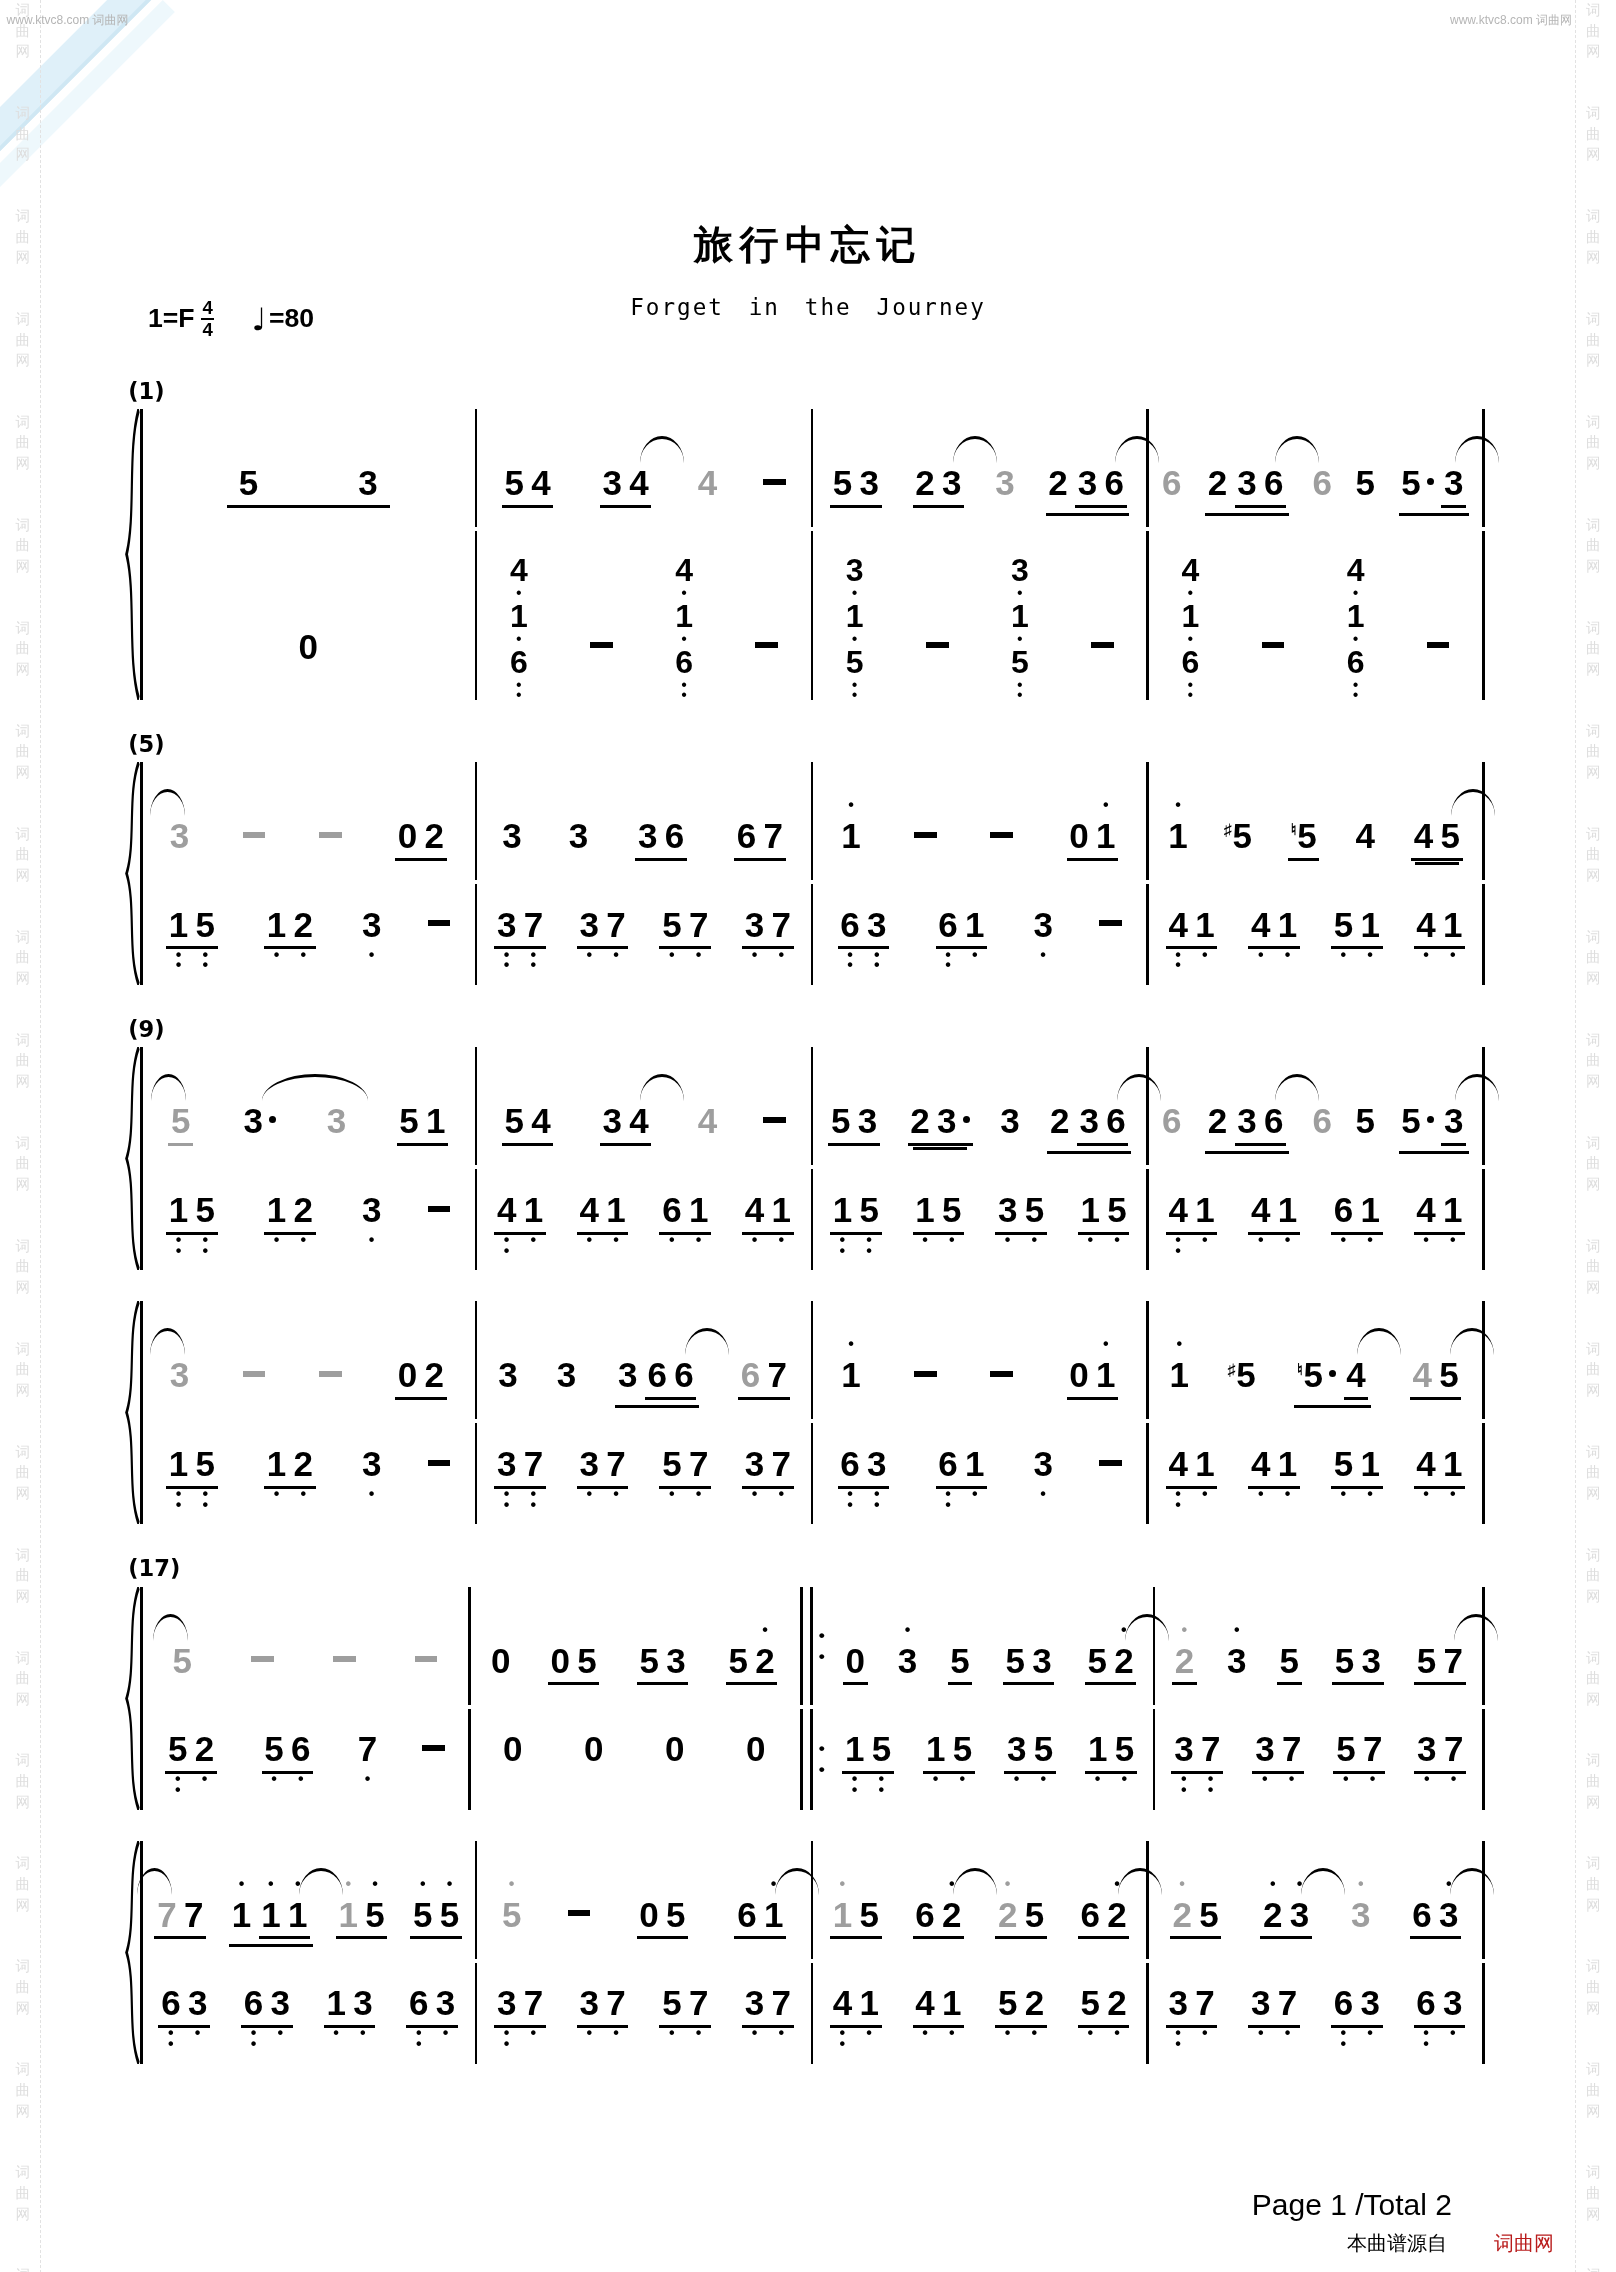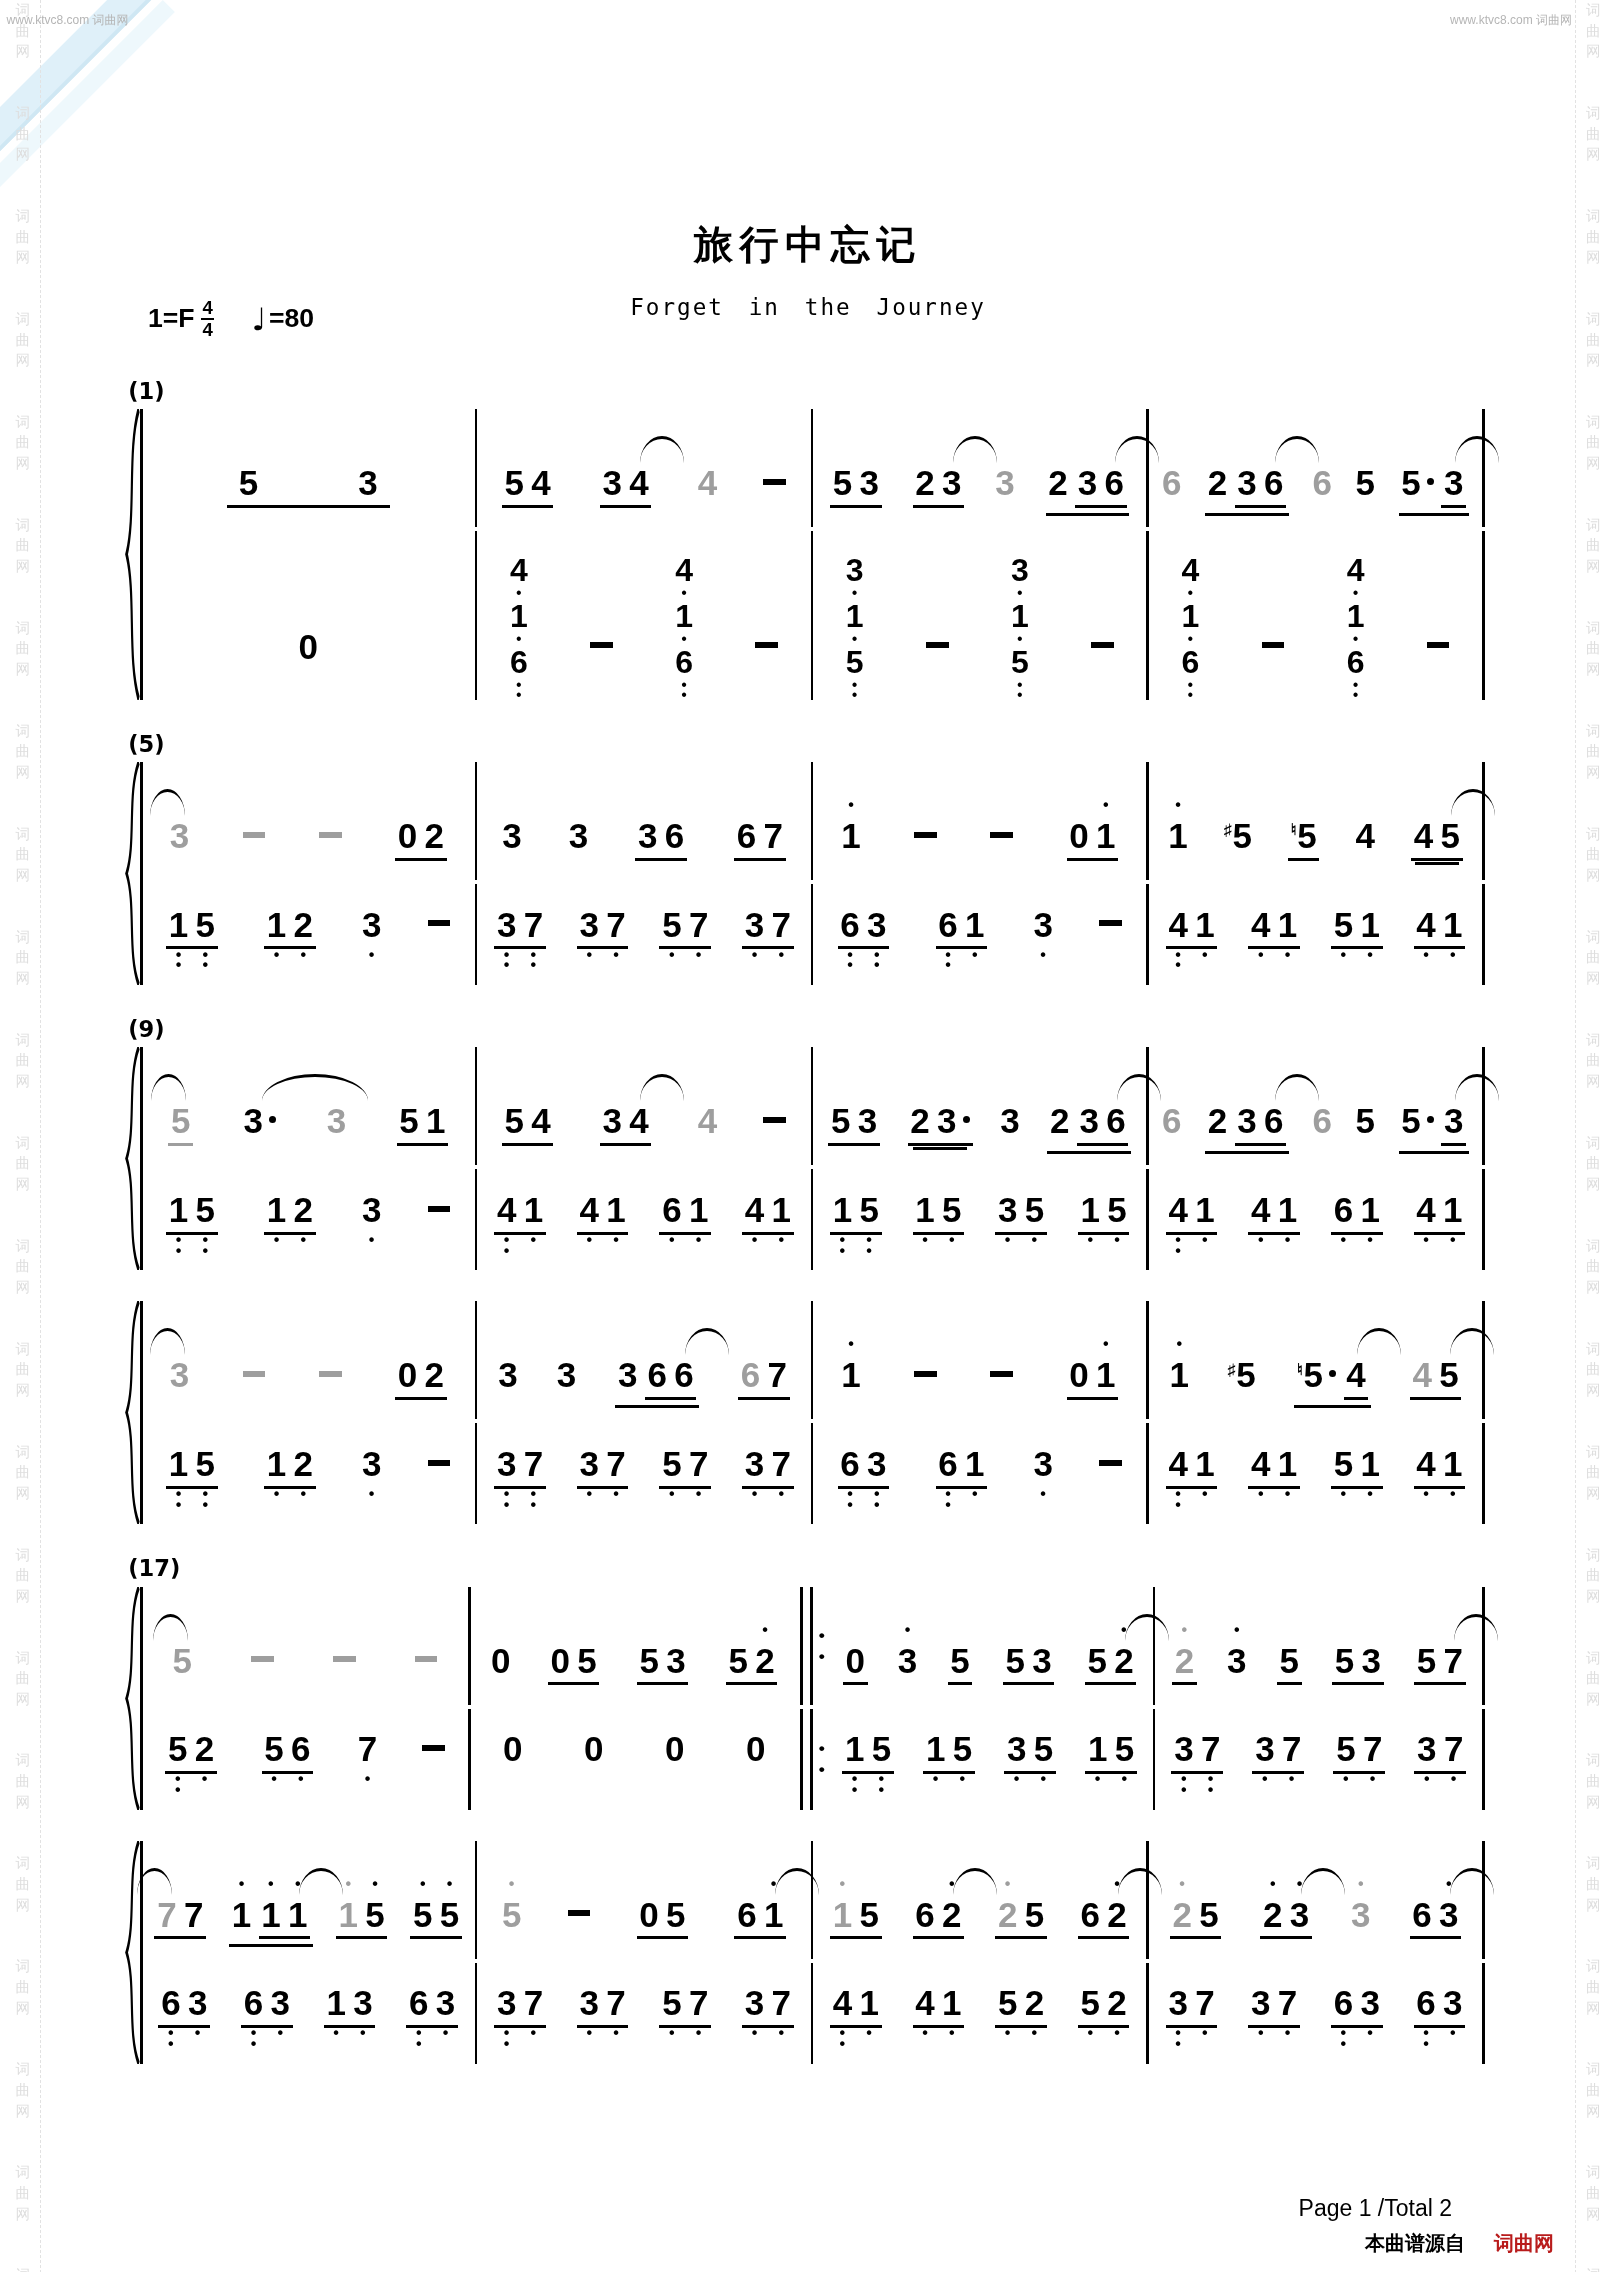--- a/index.html
+++ b/index.html
@@ -67,22 +67,22 @@
        border-top:3.3px solid #000;border-radius:50% 50% 0 0/100% 100% 0 0;}
   .tie.wide{width:106px;}
   .tie.left{left:-20px;width:35px;}
   
   .stk{display:inline-flex;flex-direction:column;align-items:center;gap:2px;}
   .stk .nt{font-size:32px;}
   .sdots{font-size:16px;line-height:10px;text-align:center;}
   .stackrow .meas{align-items:flex-end;}
   .stackrow .meas>.nt{margin-bottom:36px;}
   
-  .pagenum{position:absolute;bottom:51px;right:164px;font-size:23px;z-index:2;}
-  .srcline{position:absolute;bottom:16px;right:62px;font-size:20px;font-weight:bold;z-index:2;display:flex;gap:29px;}
+  .pagenum{position:absolute;bottom:51px;right:164px;font-size:30px;z-index:2;}
+  .srcline{position:absolute;bottom:16px;right:62px;font-size:20px;font-weight:normal;z-index:2;display:flex;gap:47px;}
   .srcsite{color:#b91c1c;}
 </style>
 </head>
 <body>
 
 <div class="page">
   <div class="ribbon">
     <i class="r1"></i>
       <i class="r2"></i>
       <i class="r3"></i>

